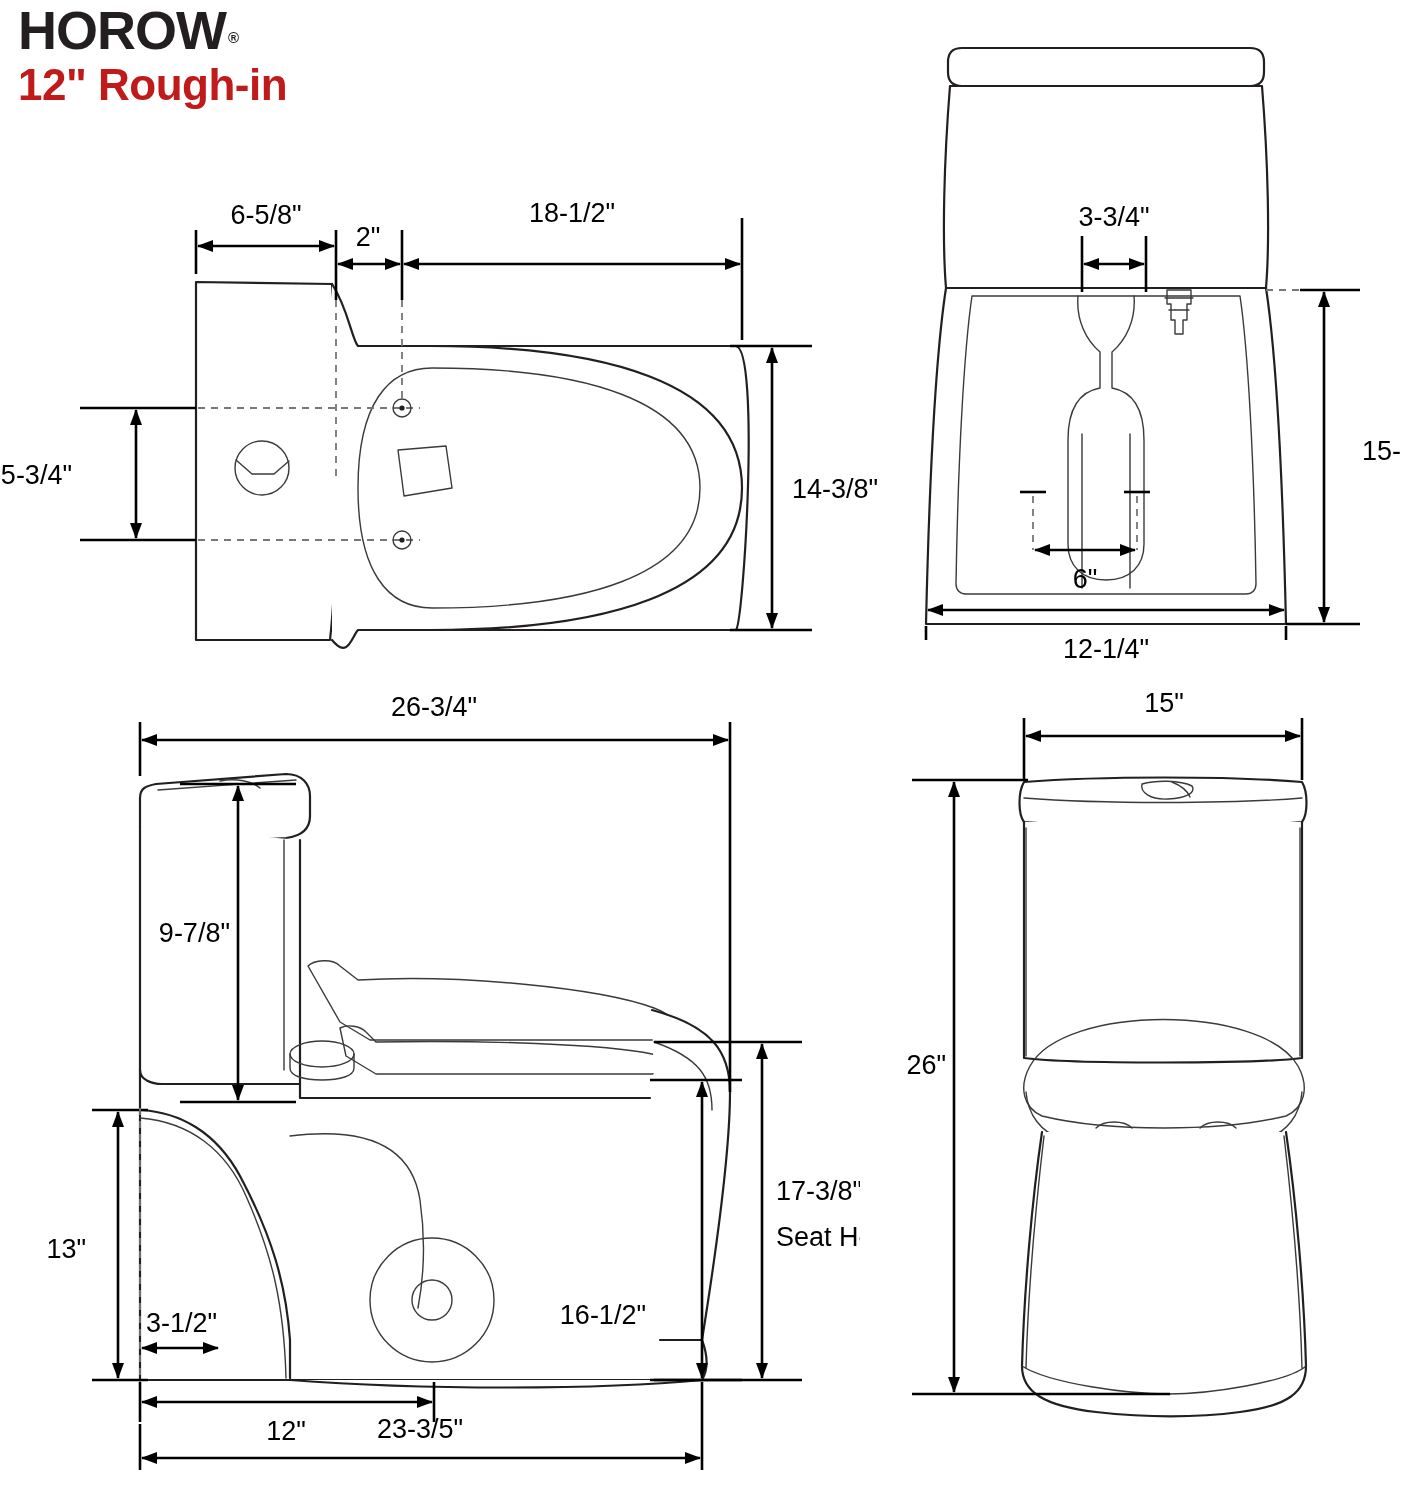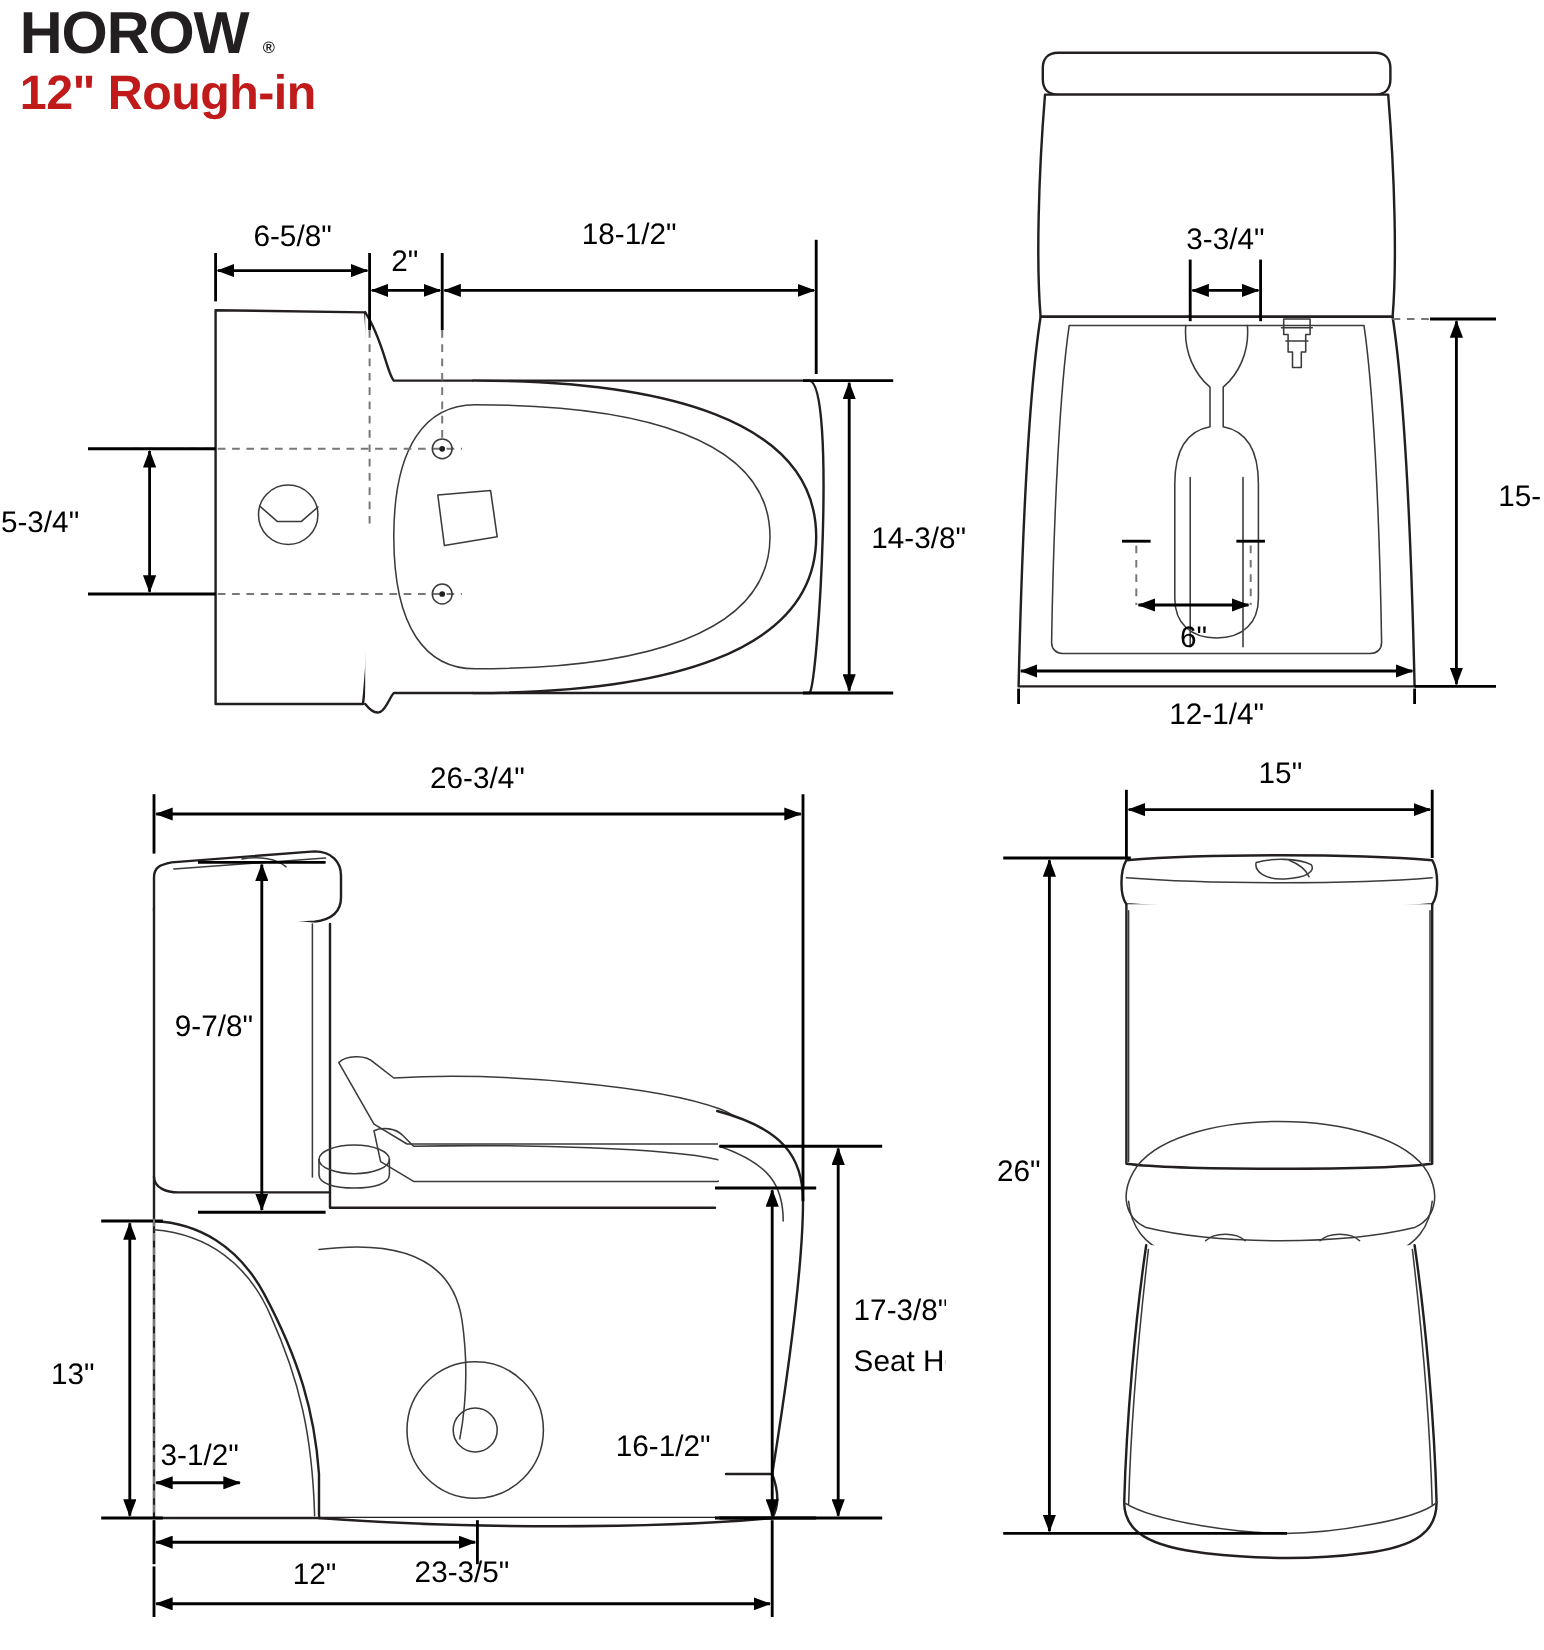--- a/index.html
+++ b/index.html
@@ -24,23 +24,22 @@
 
   
   .brand-block {
     position: absolute;
     left: 18px;
     top: 4px;
     width: 420px;
   }
   .brand-logo-row {
     display: flex;
-    align-items: center;
+    align-items: flex-start;
     line-height: 1;
-    gap: 11px;
   }
   .brand-wordmark {
     font-family: "Liberation Sans", sans-serif;
     font-weight: bold;
     font-size: 54px;
     letter-spacing: -1px;
     color: #231f20;
     line-height: 0.98;
   }
   .brand-reg {

